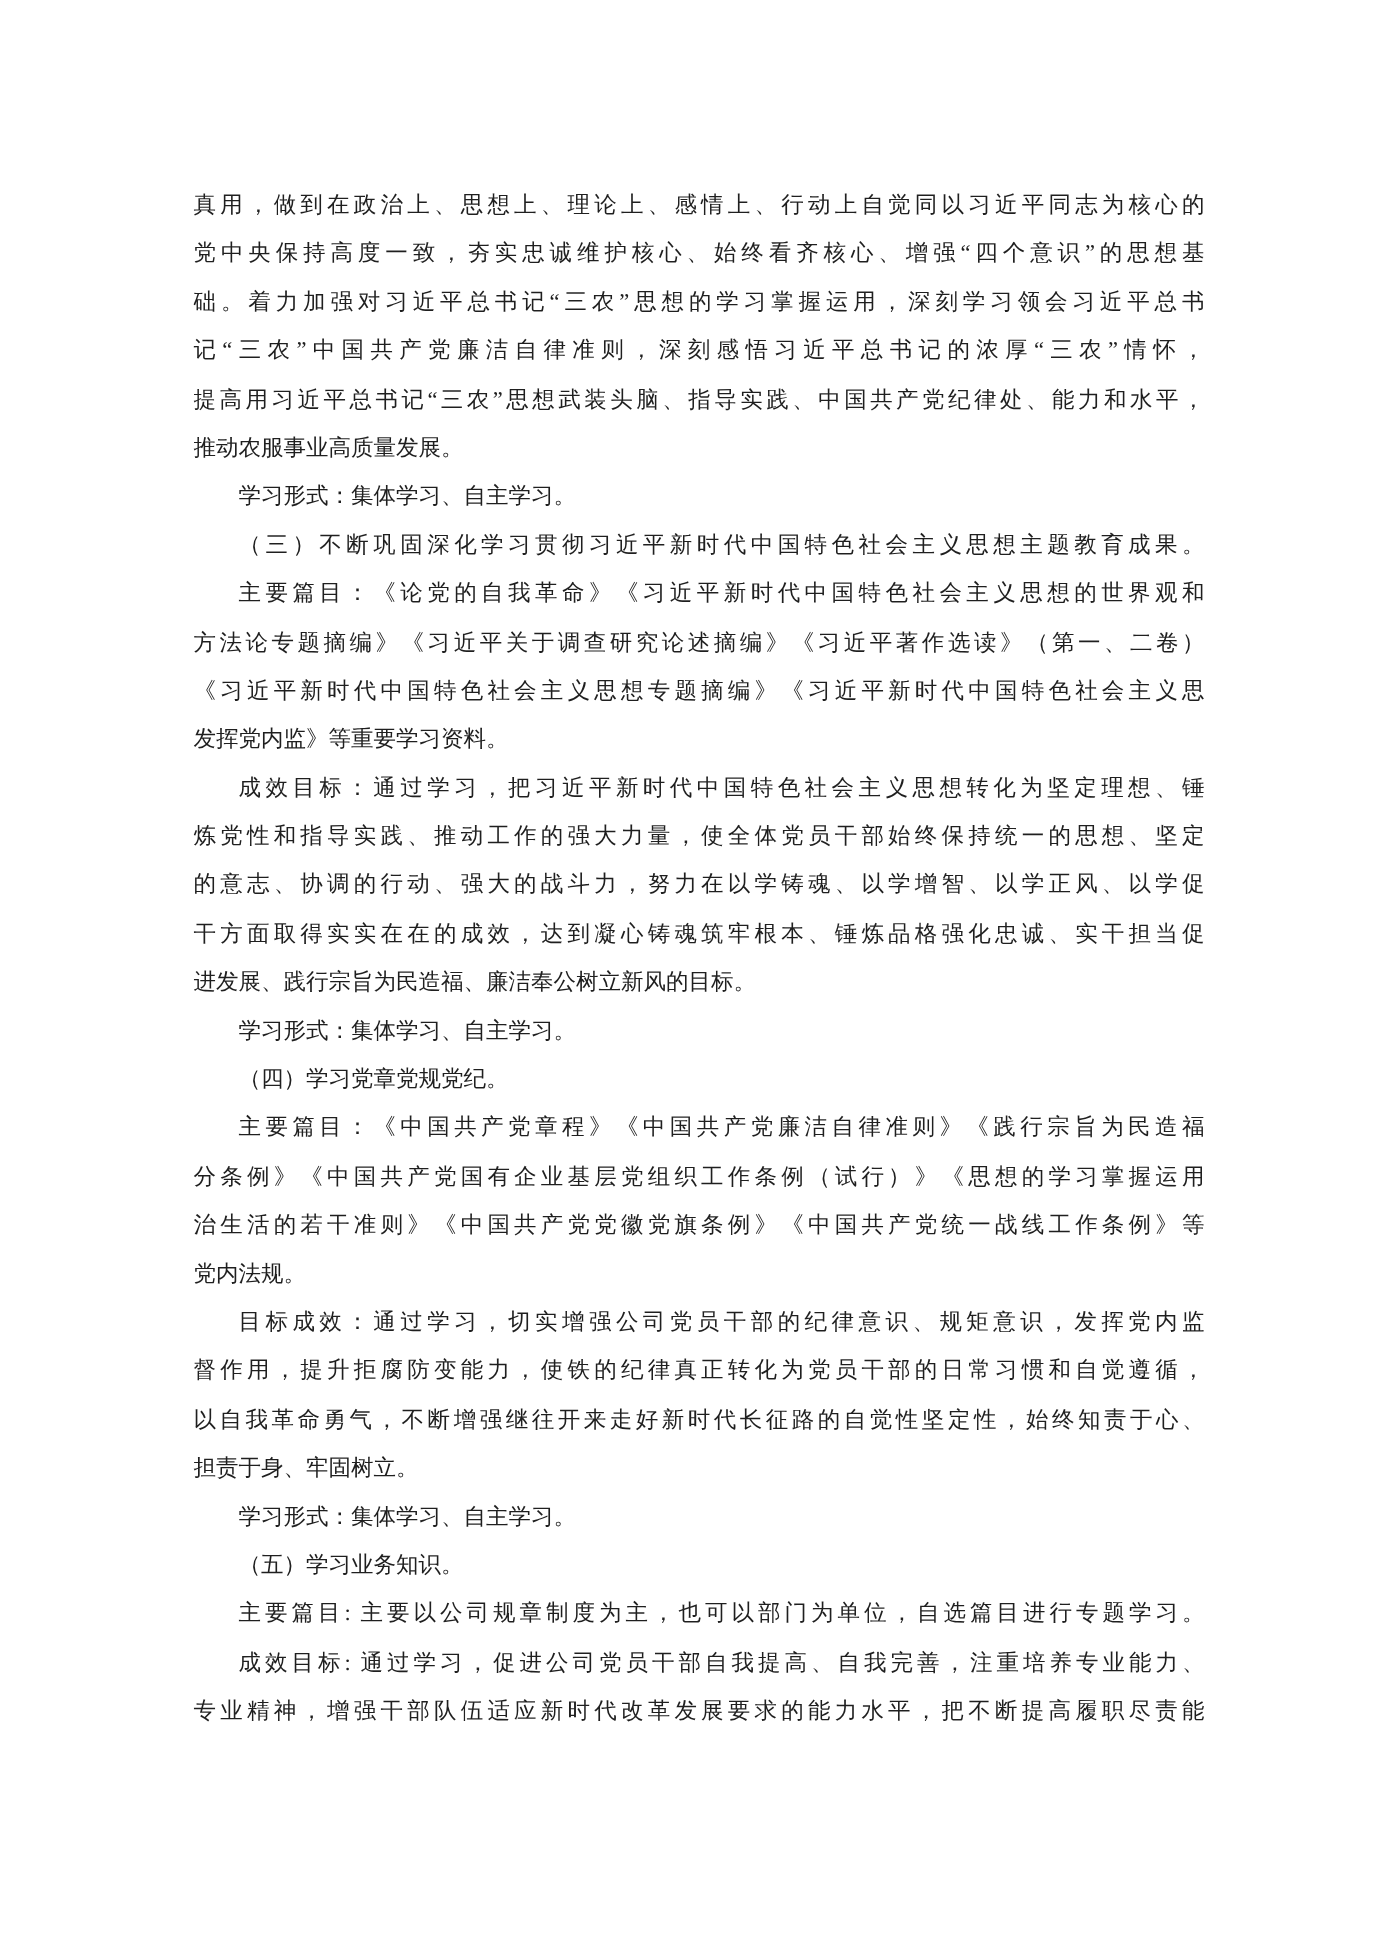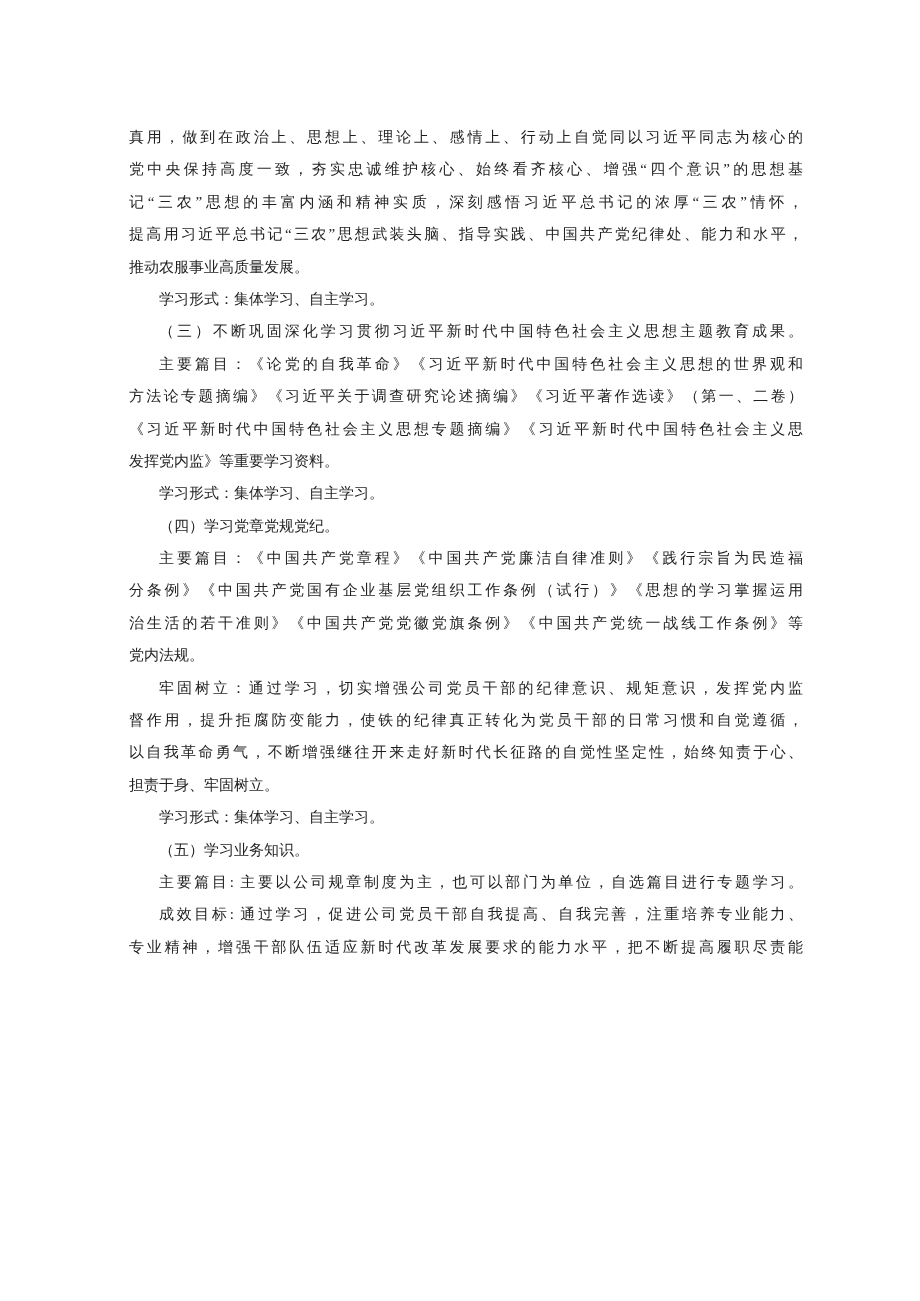--- a/index.html
+++ b/index.html
@@ -37,50 +37,58 @@
     text-indent: 2em;
   }
 </style>
 </head>
 <body>
 
 <div class="page-text" style="color: rgb(31, 31, 31);">
     <div class="paragraph">
       <div class="line j">真用，做到在政治上、思想上、理论上、感情上、行动上自觉同以习近平同志为核心的</div>
       <div class="line j">党中央保持高度一致，夯实忠诚维护核心、始终看齐核心、增强“四个意识”的思想基</div>
-      <div class="line j">记“三农”思想的丰富内涵和精神实质，深刻感悟习近平总书记的浓厚“三农”情怀，</div>
+      <div class="line j">础。着力加强对习近平总书记“三农”思想的学习掌握运用，深刻学习领会习近平总书</div>
+      <div class="line j">记“三农”中国共产党廉洁自律准则，深刻感悟习近平总书记的浓厚“三农”情怀，</div>
       <div class="line j">提高用习近平总书记“三农”思想武装头脑、指导实践、中国共产党纪律处、能力和水平，</div>
       <div class="line">推动农服事业高质量发展。</div>
     </div>
     <div class="paragraph">
       <div class="line ind">学习形式：集体学习、自主学习。</div>
     </div>
     <div class="paragraph">
       <div class="line j ind">（三）不断巩固深化学习贯彻习近平新时代中国特色社会主义思想主题教育成果。</div>
     </div>
     <div class="paragraph">
       <div class="line j ind">主要篇目：《论党的自我革命》《习近平新时代中国特色社会主义思想的世界观和</div>
       <div class="line j">方法论专题摘编》《习近平关于调查研究论述摘编》《习近平著作选读》（第一、二卷）</div>
       <div class="line j">《习近平新时代中国特色社会主义思想专题摘编》《习近平新时代中国特色社会主义思</div>
       <div class="line">发挥党内监》等重要学习资料。</div>
     </div>
     <div class="paragraph">
+      <div class="line j ind">成效目标：通过学习，把习近平新时代中国特色社会主义思想转化为坚定理想、锤</div>
+      <div class="line j">炼党性和指导实践、推动工作的强大力量，使全体党员干部始终保持统一的思想、坚定</div>
+      <div class="line j">的意志、协调的行动、强大的战斗力，努力在以学铸魂、以学增智、以学正风、以学促</div>
+      <div class="line j">干方面取得实实在在的成效，达到凝心铸魂筑牢根本、锤炼品格强化忠诚、实干担当促</div>
+      <div class="line">进发展、践行宗旨为民造福、廉洁奉公树立新风的目标。</div>
+    </div>
+    <div class="paragraph">
       <div class="line ind">学习形式：集体学习、自主学习。</div>
     </div>
     <div class="paragraph">
       <div class="line ind">（四）学习党章党规党纪。</div>
     </div>
     <div class="paragraph">
       <div class="line j ind">主要篇目：《中国共产党章程》《中国共产党廉洁自律准则》《践行宗旨为民造福</div>
       <div class="line j">分条例》《中国共产党国有企业基层党组织工作条例（试行）》《思想的学习掌握运用</div>
       <div class="line j">治生活的若干准则》《中国共产党党徽党旗条例》《中国共产党统一战线工作条例》等</div>
       <div class="line">党内法规。</div>
     </div>
     <div class="paragraph">
-      <div class="line j ind">牢固树立：通过学习，切实增强公司党员干部的纪律意识、规矩意识，发挥党内监</div>
+      <div class="line j ind">目标成效：通过学习，切实增强公司党员干部的纪律意识、规矩意识，发挥党内监</div>
       <div class="line j">督作用，提升拒腐防变能力，使铁的纪律真正转化为党员干部的日常习惯和自觉遵循，</div>
       <div class="line j">以自我革命勇气，不断增强继往开来走好新时代长征路的自觉性坚定性，始终知责于心、</div>
       <div class="line">担责于身、牢固树立。</div>
     </div>
     <div class="paragraph">
       <div class="line ind">学习形式：集体学习、自主学习。</div>
     </div>
     <div class="paragraph">
       <div class="line ind">（五）学习业务知识。</div>
     </div>

